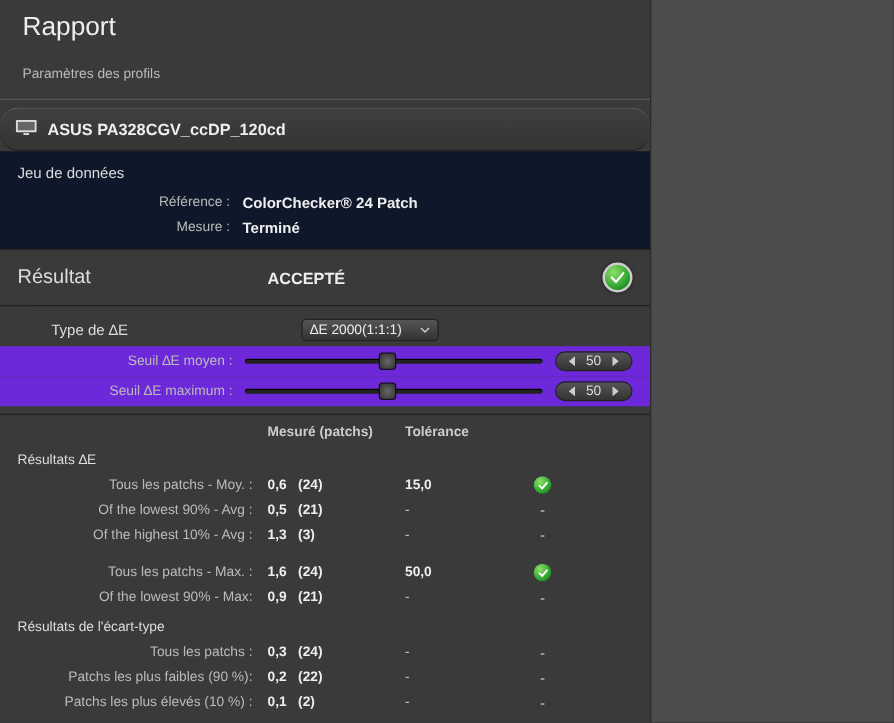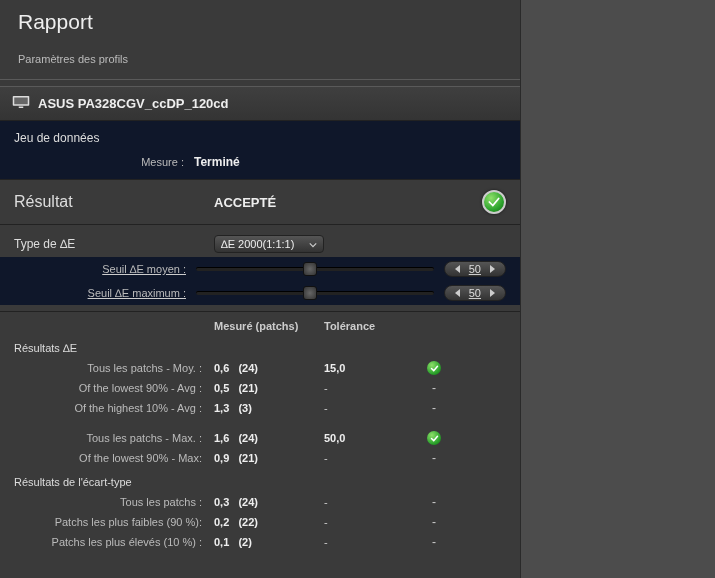--- a/index.html
+++ b/index.html
@@ -22,20 +22,21 @@
   .header .sub { font-size: 11px; color: #bbb; margin-top: 19px; }
   .rule { border-top: 1px solid #5a5a5a; margin: 8px 0 6px 0; }
   .section-title {
     background: linear-gradient(#3f3f3f,#343434);
     padding: 8px 12px;
     display: flex;
     align-items: center;
     gap: 8px;
     border-top: 1px solid #5a5a5a;
     border-bottom: 1px solid #222;
+    border-radius: 15px;
   }
   .section-title .label { color: #eee; font-weight: bold; font-size: 13px; }
   .panel { padding: 10px 14px 4px 14px; border-bottom: 1px solid #222; background: #0f172a; }
   .sub-h { color: #ddd; font-size: 12px; margin-bottom: 10px; }
   .kv-row { display: flex; align-items: center; margin-bottom: 6px; }
   .kv-row .k { width: 180px; text-align: right; padding-right: 10px; color: #bbb; font-size: 11px; }
   .kv-row .v { font-weight: bold; color: #eee; font-size: 12px; }
   .result-row {
     display: flex; align-items: center;
     padding: 10px 14px;
@@ -55,41 +56,41 @@
   .icon-check-small {
     width: 14px; height: 14px; border-radius: 50%;
     background: radial-gradient(circle at 35% 30%, #8ee06a, #2fa52f 60%, #0b6c0b);
     display: flex; align-items: center; justify-content: center;
   }
   .icon-check-small svg { width: 9px; height: 9px; }
   .type-row {
     display: flex; align-items: center;
     padding: 10px 14px 4px 14px;
     background: #3a3a3a;
+    margin-left: 27px;
   }
   .type-row .lbl { flex: 0 0 200px; color: #ddd; font-size: 12px; }
   .dropdown {
     background: linear-gradient(#555,#333);
     border: 1px solid #222;
     border-radius: 4px;
     color: #eee;
     padding: 2px 6px;
     font-size: 11px;
     display: inline-flex; align-items: center; gap: 6px;
     min-width: 110px;
     justify-content: space-between;
   }
   .chev { display: inline-block; }
   .chev svg { width: 8px; height: 6px; }
   .slider-row {
     display: flex; align-items: center;
     padding: 4px 14px;
-    background: #0f172a;
+    background: #6d28d9;
     gap: 10px;
-    text-decoration: underline;
   }
   .slider-row .k { width: 172px; text-align: right; color: #bbb; font-size: 11px; }
   .slider-track {
     flex: 1; height: 4px; background: #222;
     border-radius: 2px; position: relative;
     box-shadow: inset 0 1px 0 #000;
   }
   .slider-thumb {
     position: absolute; top: -5px; left: 48%;
     width: 14px; height: 14px;
@@ -145,20 +146,24 @@
             <rect x="3" y="3" width="18" height="9" fill="#666"></rect>
             <rect x="9" y="15" width="6" height="2" fill="#ddd"></rect>
           </svg>
       </span>
       <span class="label">ASUS PA328CGV_ccDP_120cd</span>
     </div>
 
     <div class="panel">
       <div class="sub-h">Jeu de données</div>
       <div class="kv-row">
+        <div class="k">Référence :</div>
+        <div class="v">ColorChecker® 24 Patch</div>
+      </div>
+      <div class="kv-row">
         <div class="k">Mesure :</div>
         <div class="v">Terminé</div>
       </div>
     </div>
 
     <div class="result-row">
       <div class="lbl">Résultat</div>
       <div class="val">ACCEPTÉ</div>
       <div class="icon-check-big">
         <svg viewBox="0 0 24 24">

